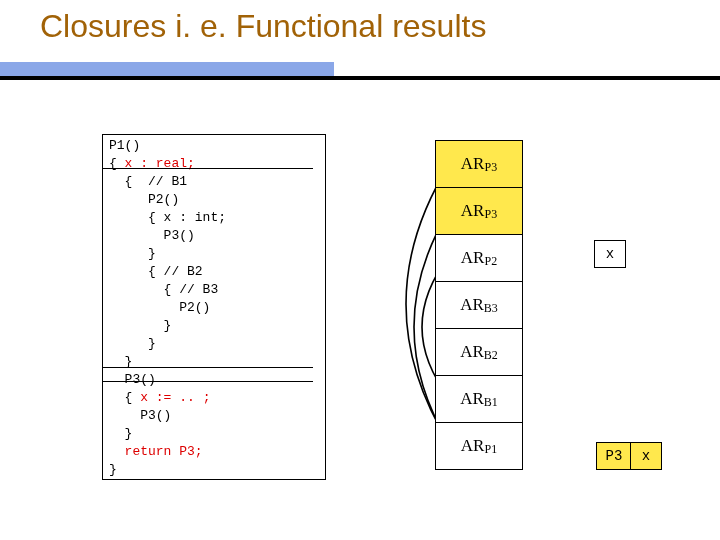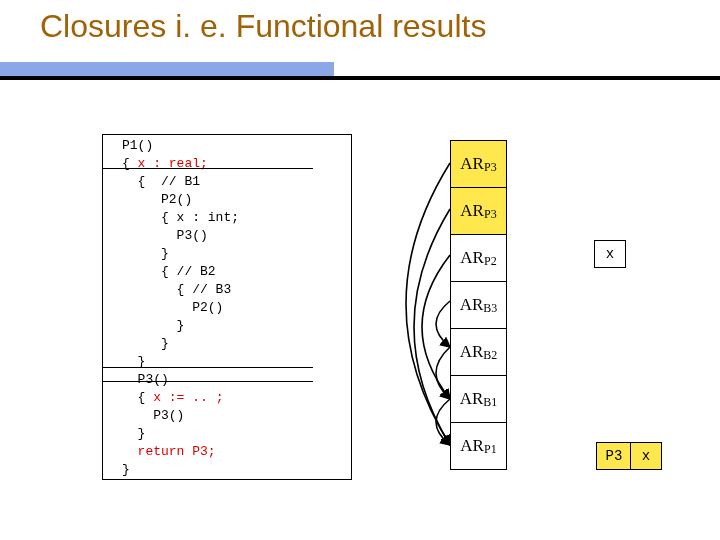--- a/index.html
+++ b/index.html
@@ -4,25 +4,25 @@
 <style>
   html,body{margin:0;padding:0;width:720px;height:540px;background:#fff;
             font-family:Arial,Helvetica,sans-serif;overflow:hidden}
   .title{position:absolute;left:40px;top:8px;font-size:32px;color:#a16207}
   .rule-container{position:absolute;left:0;top:62px;width:720px;height:20px}
   .rule-blue{position:absolute;left:0;top:0;width:334px;height:14px;background:#8aa7e8}
   .rule-black{position:absolute;left:0;top:14px;width:720px;height:4px;background:#000}
 
   .code-box{position:absolute;left:102px;top:134px;width:210px;height:340px;
             background:#fff;border:1px solid #000;font-family:"Courier New",monospace;
-            font-size:13px;line-height:18px;white-space:pre;padding:2px 19px}
+            font-size:13px;line-height:18px;white-space:pre;padding:2px 6px}
   .code-box .red{color:#d00}
   .code-divider{position:absolute;left:0;width:210px;border-top:1px solid #000}
 
-  .stack{position:absolute;left:450px;top:140px;width:57px}
+  .stack{position:absolute;left:435px;top:140px;width:88px}
   .stack .cell{height:46px;border:1px solid #000;border-bottom:none;
                display:flex;align-items:center;justify-content:center;
                font-family:"Times New Roman",serif;font-size:17px;background:#fff}
   .stack .cell:last-child{border-bottom:1px solid #000}
   .stack .cell.yellow{background:#ffe84d}
   .stack .sub{font-size:12px;position:relative;top:3px}
 
   .side-box{position:absolute;border:1px solid #000;background:#fff;
             font-family:"Courier New",monospace;font-size:14px;
             display:flex;align-items:center;justify-content:center}

